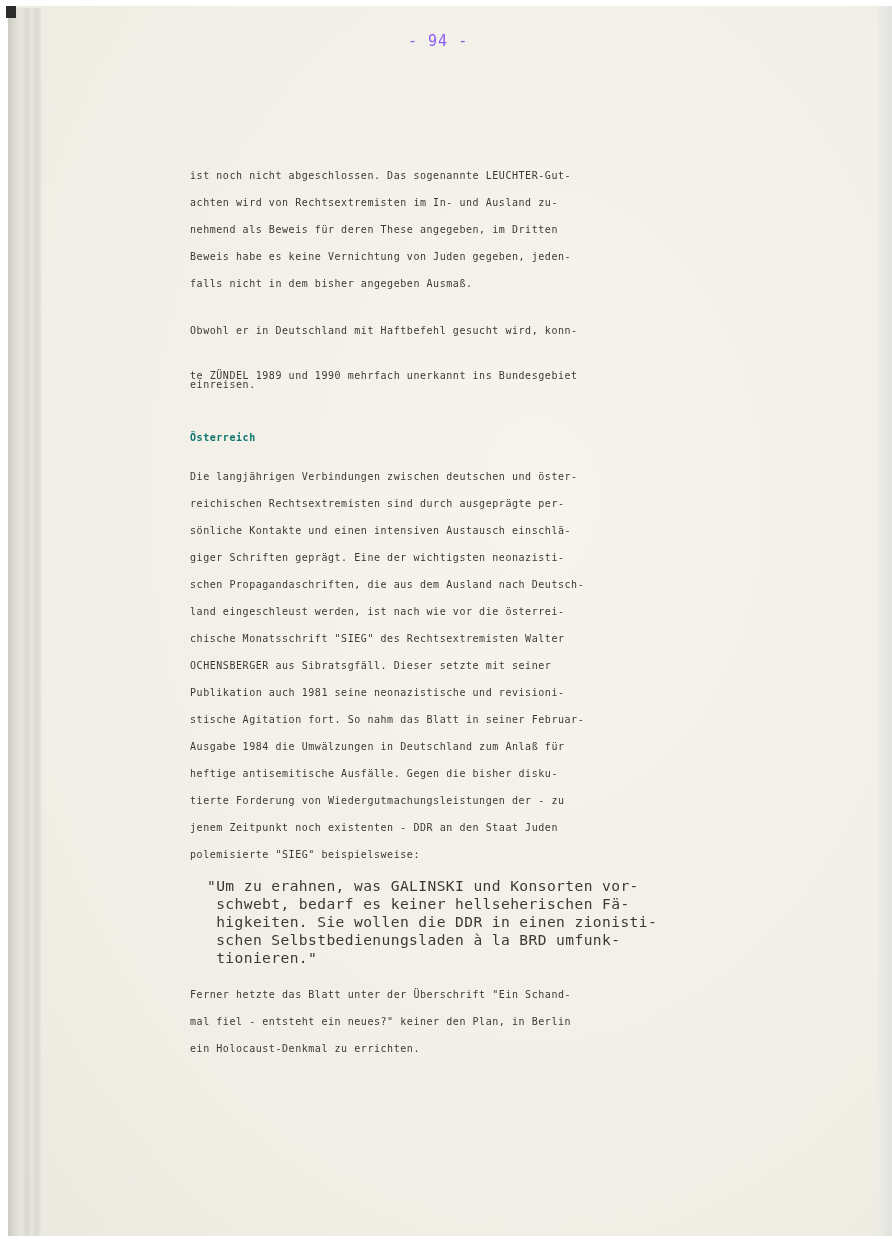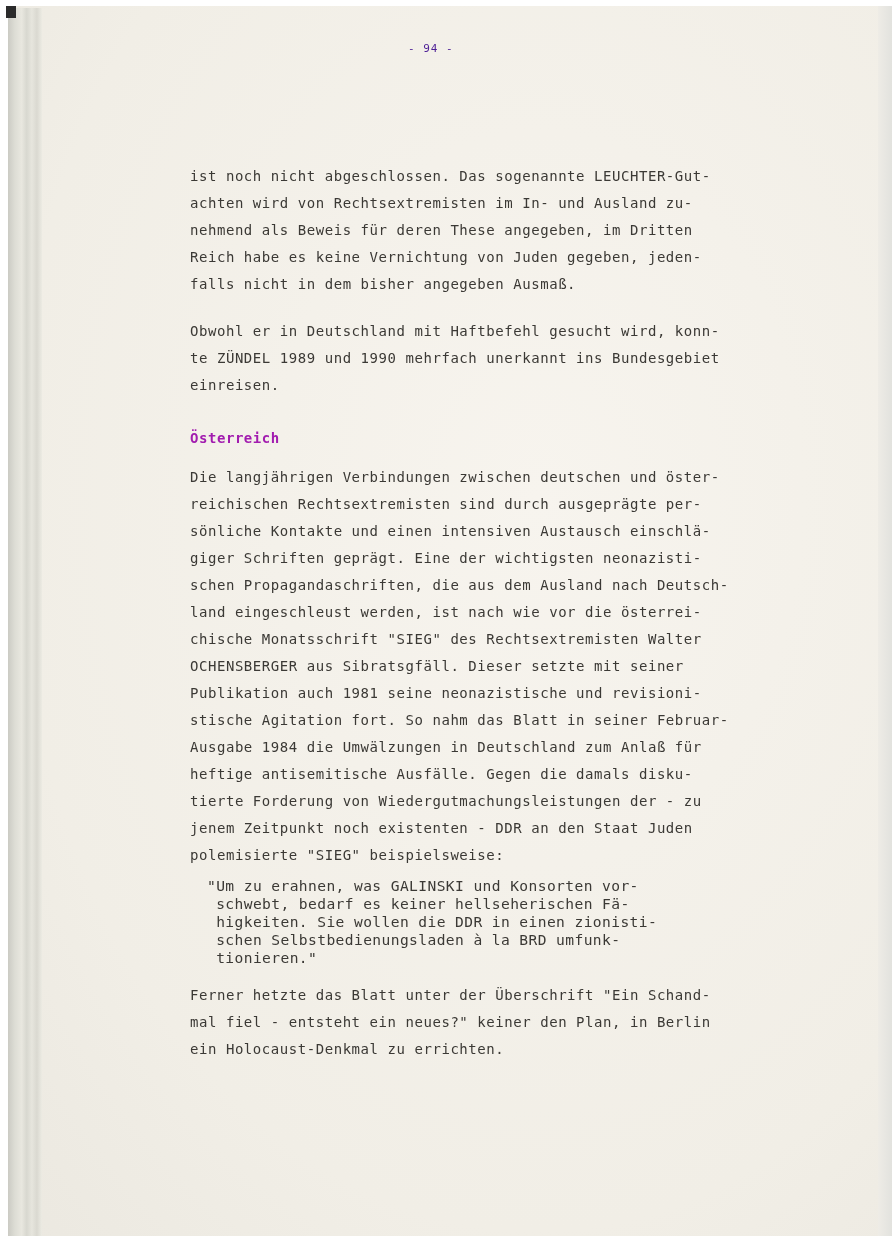--- a/index.html
+++ b/index.html
@@ -25,65 +25,65 @@
     }
     .right-edge {
       position: absolute; right: 0; top: 6px; width: 14px; height: 1232px;
       background: linear-gradient(to right, #eeece6, #e2e2de);
     }
     .bottom-edge {
       position: absolute; left: 8px; bottom: 0; width: 884px; height: 8px; background: #ffffff;
     }
     .line {
       position: absolute; left: 190px;
-      font-size: 14px; letter-spacing: 0.55px; color: #3b3935;
+      font-size: 10px; letter-spacing: 0.55px; color: #3b3935;
       white-space: pre; line-height: 20px;
     }
     .page-number {
-      position: absolute; left: 408px; top: 42px;
-      font-size: 11px; color: #4c1d95; white-space: pre; letter-spacing: 1px;
+      position: absolute; left: 408px; top: 32px;
+      font-size: 15px; color: #8b5cf6; white-space: pre; letter-spacing: 1px;
     }
-    .heading { font-weight: bold; color: #a21caf; }
+    .heading { font-weight: bold; color: #0f766e; }
     .quote { font-size: 14.6px; letter-spacing: 0.4px; line-height: 18px; }
   </style>
 </head>
 <body>
 
 <div class="page"></div>
 <div class="binding"></div>
 <div class="corner"></div>
 <div class="right-edge"></div>
 <div class="bottom-edge"></div>
 
 <div class="page-number">- 94 -</div>
 
 <div class="line" style="top:166px">ist noch nicht abgeschlossen. Das sogenannte LEUCHTER-Gut-</div>
 <div class="line" style="top:193px">achten wird von Rechtsextremisten im In- und Ausland zu-</div>
 <div class="line" style="top:220px">nehmend als Beweis für deren These angegeben, im Dritten</div>
-<div class="line" style="top:247px">Reich habe es keine Vernichtung von Juden gegeben, jeden-</div>
+<div class="line" style="top:247px">Beweis habe es keine Vernichtung von Juden gegeben, jeden-</div>
 <div class="line" style="top:274px">falls nicht in dem bisher angegeben Ausmaß.</div>
 
 <div class="line" style="top:321px">Obwohl er in Deutschland mit Haftbefehl gesucht wird, konn-</div>
-<div class="line" style="top:348px">te ZÜNDEL 1989 und 1990 mehrfach unerkannt ins Bundesgebiet</div>
+<div class="line" style="top:366px">te ZÜNDEL 1989 und 1990 mehrfach unerkannt ins Bundesgebiet</div>
 <div class="line" style="top:375px">einreisen.</div>
 
 <div class="line heading" style="top:428px">Österreich</div>
 
 <div class="line" style="top:467px">Die langjährigen Verbindungen zwischen deutschen und öster-</div>
 <div class="line" style="top:494px">reichischen Rechtsextremisten sind durch ausgeprägte per-</div>
 <div class="line" style="top:521px">sönliche Kontakte und einen intensiven Austausch einschlä-</div>
 <div class="line" style="top:548px">giger Schriften geprägt. Eine der wichtigsten neonazisti-</div>
 <div class="line" style="top:575px">schen Propagandaschriften, die aus dem Ausland nach Deutsch-</div>
 <div class="line" style="top:602px">land eingeschleust werden, ist nach wie vor die österrei-</div>
 <div class="line" style="top:629px">chische Monatsschrift "SIEG" des Rechtsextremisten Walter</div>
 <div class="line" style="top:656px">OCHENSBERGER aus Sibratsgfäll. Dieser setzte mit seiner</div>
 <div class="line" style="top:683px">Publikation auch 1981 seine neonazistische und revisioni-</div>
 <div class="line" style="top:710px">stische Agitation fort. So nahm das Blatt in seiner Februar-</div>
 <div class="line" style="top:737px">Ausgabe 1984 die Umwälzungen in Deutschland zum Anlaß für</div>
-<div class="line" style="top:764px">heftige antisemitische Ausfälle. Gegen die damals disku-</div>
+<div class="line" style="top:764px">heftige antisemitische Ausfälle. Gegen die bisher disku-</div>
 <div class="line" style="top:791px">tierte Forderung von Wiedergutmachungsleistungen der - zu</div>
 <div class="line" style="top:818px">jenem Zeitpunkt noch existenten - DDR an den Staat Juden</div>
 <div class="line" style="top:845px">polemisierte "SIEG" beispielsweise:</div>
 
 <div class="line quote" style="top:877px; left:207px">"Um zu erahnen, was GALINSKI und Konsorten vor-</div>
 <div class="line quote" style="top:895px; left:207px"> schwebt, bedarf es keiner hellseherischen Fä-</div>
 <div class="line quote" style="top:913px; left:207px"> higkeiten. Sie wollen die DDR in einen zionisti-</div>
 <div class="line quote" style="top:931px; left:207px"> schen Selbstbedienungsladen à la BRD umfunk-</div>
 <div class="line quote" style="top:949px; left:207px"> tionieren."</div>
 

